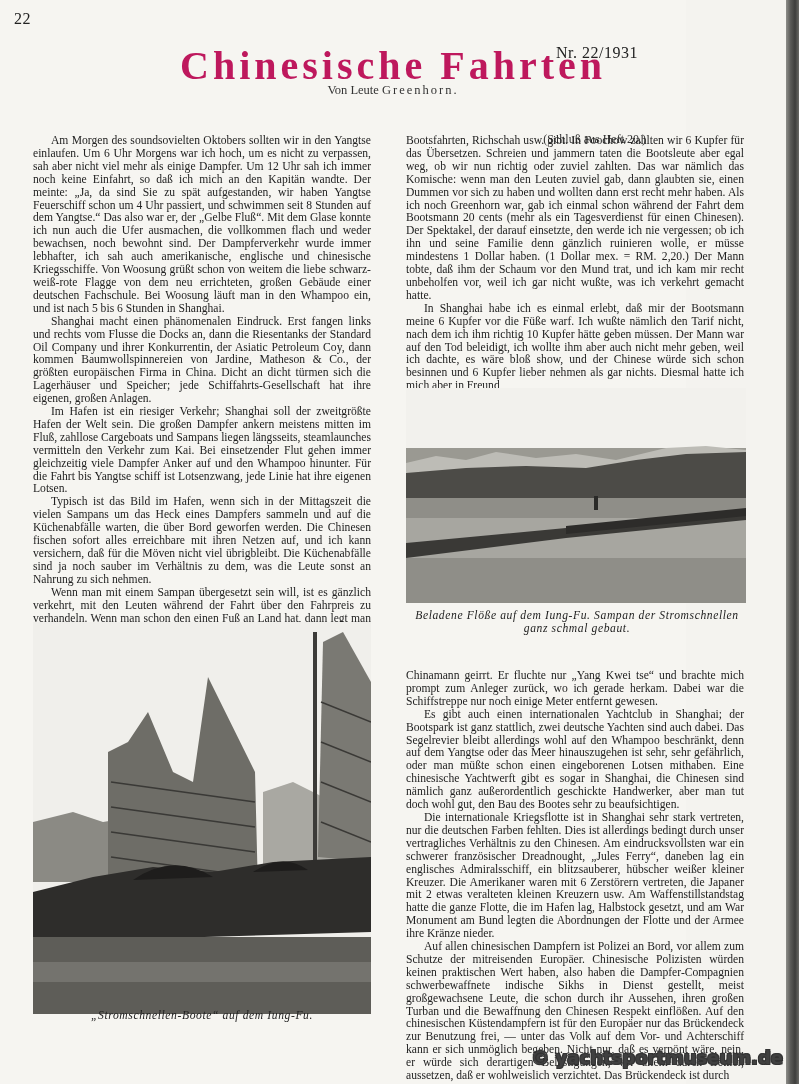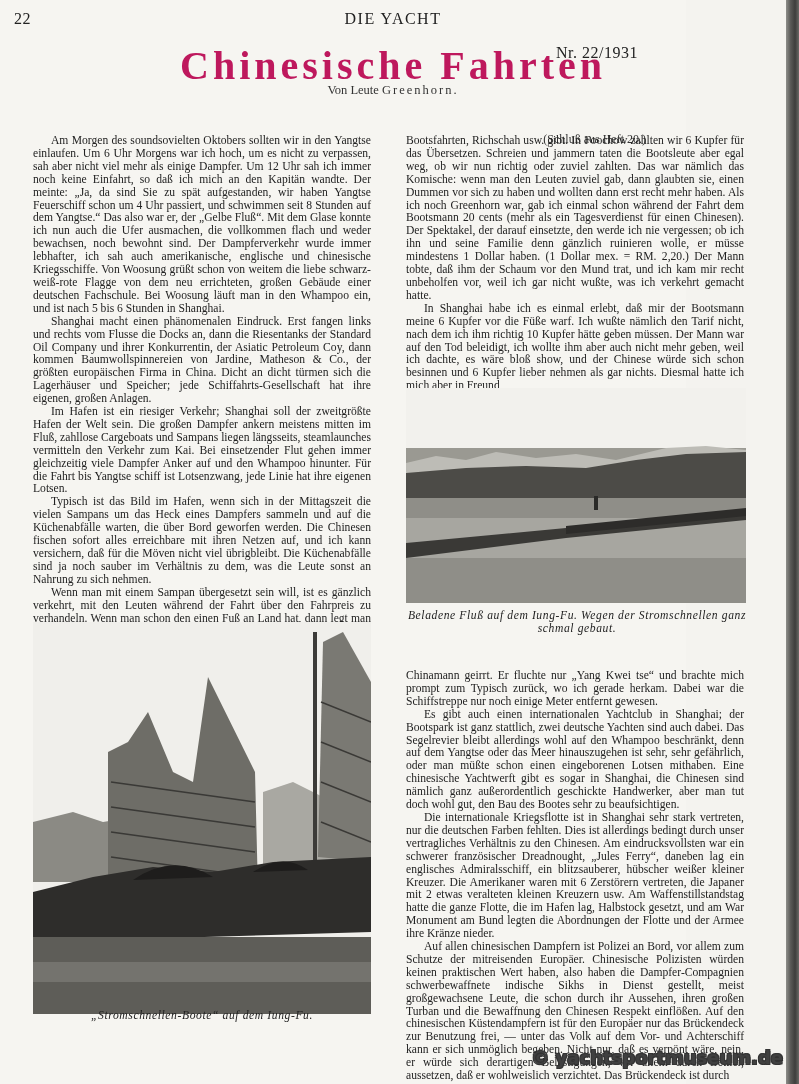--- a/index.html
+++ b/index.html
@@ -48,21 +48,20 @@
     position:absolute; right:16px; bottom:16px;
     font-family:"DejaVu Sans", sans-serif; font-size:18px; font-weight:bold; color:#404040;
     text-shadow:-1px -1px 0 #333, 1px -1px 0 #333, -1px 1px 0 #333, 1px 1px 0 #333;
   }
 </style>
 </head>
 <body>
 
 <div class="page">
   <div class="hdr pagenum">22</div>
-  <div class="hdr journal">DIE YACHT</div>
   <div class="hdr issue">Nr. 22/1931</div>
 
   <div class="title">Chinesische Fahrten</div>
   <div class="byline">
     <span>Von Leute</span>
     <span class="name">Greenhorn.</span>
   </div>
   <div class="cont">(Schluß aus Heft 20.)</div>
 
   <div class="col colL">
@@ -84,24 +83,24 @@
       <rect x="0" y="60" width="340" height="155" fill="#9a9992"></rect>
       <path d="M0 75 L30 68 L60 72 L90 64 L130 70 L170 66 L210 72 L260 60 L300 58 L340 62 L340 95 L0 95 Z" fill="#bdbcb6"></path>
       <path d="M0 85 L60 80 L120 78 L180 80 L230 72 L280 66 L340 64 L340 110 L0 110 Z" fill="#4c4b47"></path>
       <rect x="0" y="110" width="340" height="105" fill="#8f8e88"></rect>
       <rect x="0" y="130" width="340" height="40" fill="#a7a6a0"></rect>
       <path d="M0 155 L160 140 L330 125 L340 128 L340 132 L160 150 L0 170 Z" fill="#3a3936"></path>
       <path d="M160 138 L260 128 L340 120 L340 128 L160 146 Z" fill="#2d2c2a"></path>
       <rect x="188" y="108" width="4" height="14" fill="#2a2a28"></rect>
     </svg>
   </div>
-  <div class="caption capR">Beladene Fluß auf dem Iung-Fu. Wegen der Stromschnellen ganz schmal gebaut.</div>
+  <div class="caption capR">Beladene Flöße auf dem Iung-Fu. Sampan der Stromschnellen ganz schmal gebaut.</div>
 
   <div class="col colR2">
-    <p style="text-indent:0">Chinamann geirrt. Er fluchte nur „Yang Kwei tse“ und brachte mich prompt zum Typisch zurück, wo ich gerade herkam. Dabei war die Schiffstreppe nur noch einige Meter entfernt gewesen.</p>
+    <p style="text-indent:0">Chinamann geirrt. Er fluchte nur „Yang Kwei tse“ und brachte mich prompt zum Anleger zurück, wo ich gerade herkam. Dabei war die Schiffstreppe nur noch einige Meter entfernt gewesen.</p>
     <p>Es gibt auch einen internationalen Yachtclub in Shanghai; der Bootspark ist ganz stattlich, zwei deutsche Yachten sind auch dabei. Das Segelrevier bleibt allerdings wohl auf den Whampoo beschränkt, denn auf dem Yangtse oder das Meer hinauszugehen ist sehr, sehr gefährlich, oder man müßte schon einen eingeborenen Lotsen mithaben. Eine chinesische Yachtwerft gibt es sogar in Shanghai, die Chinesen sind nämlich ganz außerordentlich geschickte Handwerker, aber man tut doch wohl gut, den Bau des Bootes sehr zu beaufsichtigen.</p>
     <p>Die internationale Kriegsflotte ist in Shanghai sehr stark vertreten, nur die deutschen Farben fehlten. Dies ist allerdings bedingt durch unser vertragliches Verhältnis zu den Chinesen. Am eindrucksvollsten war ein schwerer französischer Dreadnought, „Jules Ferry“, daneben lag ein englisches Admiralsschiff, ein blitzsauberer, hübscher weißer kleiner Kreuzer. Die Amerikaner waren mit 6 Zerstörern vertreten, die Japaner mit 2 etwas veralteten kleinen Kreuzern usw. Am Waffenstillstandstag hatte die ganze Flotte, die im Hafen lag, Halbstock gesetzt, und am War Monument am Bund legten die Abordnungen der Flotte und der Armee ihre Kränze nieder.</p>
     <p>Auf allen chinesischen Dampfern ist Polizei an Bord, vor allem zum Schutze der mitreisenden Europäer. Chinesische Polizisten würden keinen praktischen Wert haben, also haben die Dampfer-Compagnien schwerbewaffnete indische Sikhs in Dienst gestellt, meist großgewachsene Leute, die schon durch ihr Aussehen, ihren großen Turban und die Bewaffnung den Chinesen Respekt einflößen. Auf den chinesischen Küstendampfern ist für den Europäer nur das Brückendeck zur Benutzung frei, — unter das Volk auf dem Vor- und Achterschiff kann er sich unmöglich begeben. Nicht nur, daß es verpönt wäre, nein, er würde sich derartigen Belästigungen, vor allem durch Bettler, aussetzen, daß er wohlweislich verzichtet. Das Brückendeck ist durch</p>
   </div>
 
   <div class="photo photoL">
     <svg viewBox="0 0 338 392" preserveAspectRatio="none">
       <rect x="0" y="0" width="338" height="392" fill="#f0efeb"></rect>
       <path d="M0 200 L40 190 L70 200 L100 195 L100 260 L0 260 Z" fill="#8b8a84"></path>
       <path d="M230 170 L260 160 L290 175 L338 165 L338 250 L230 250 Z" fill="#a9a8a2"></path>

